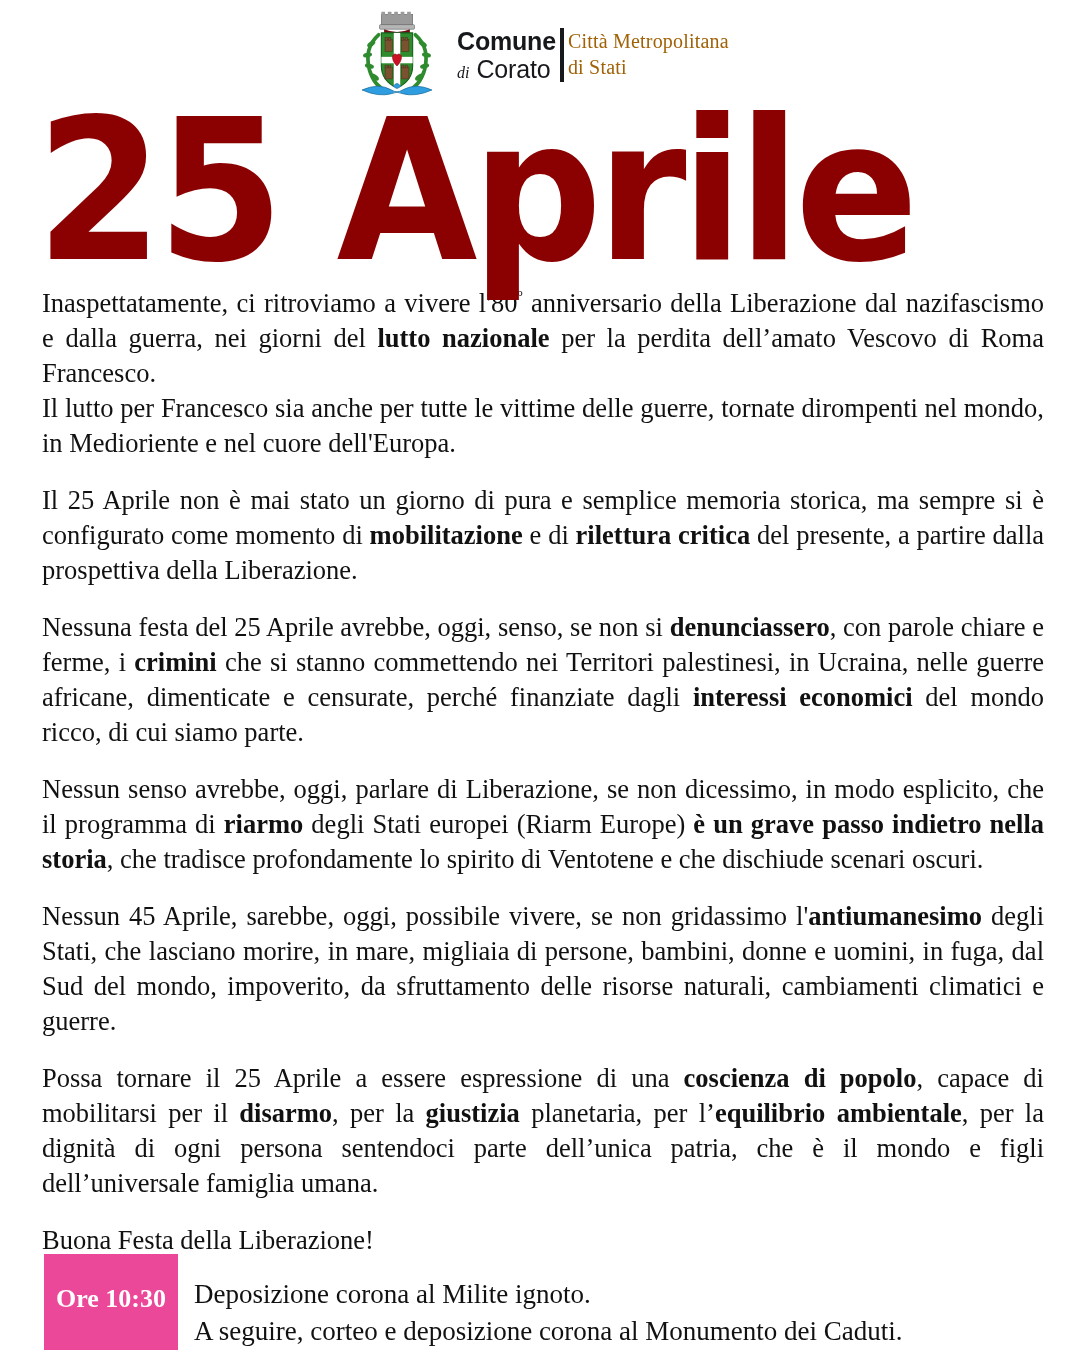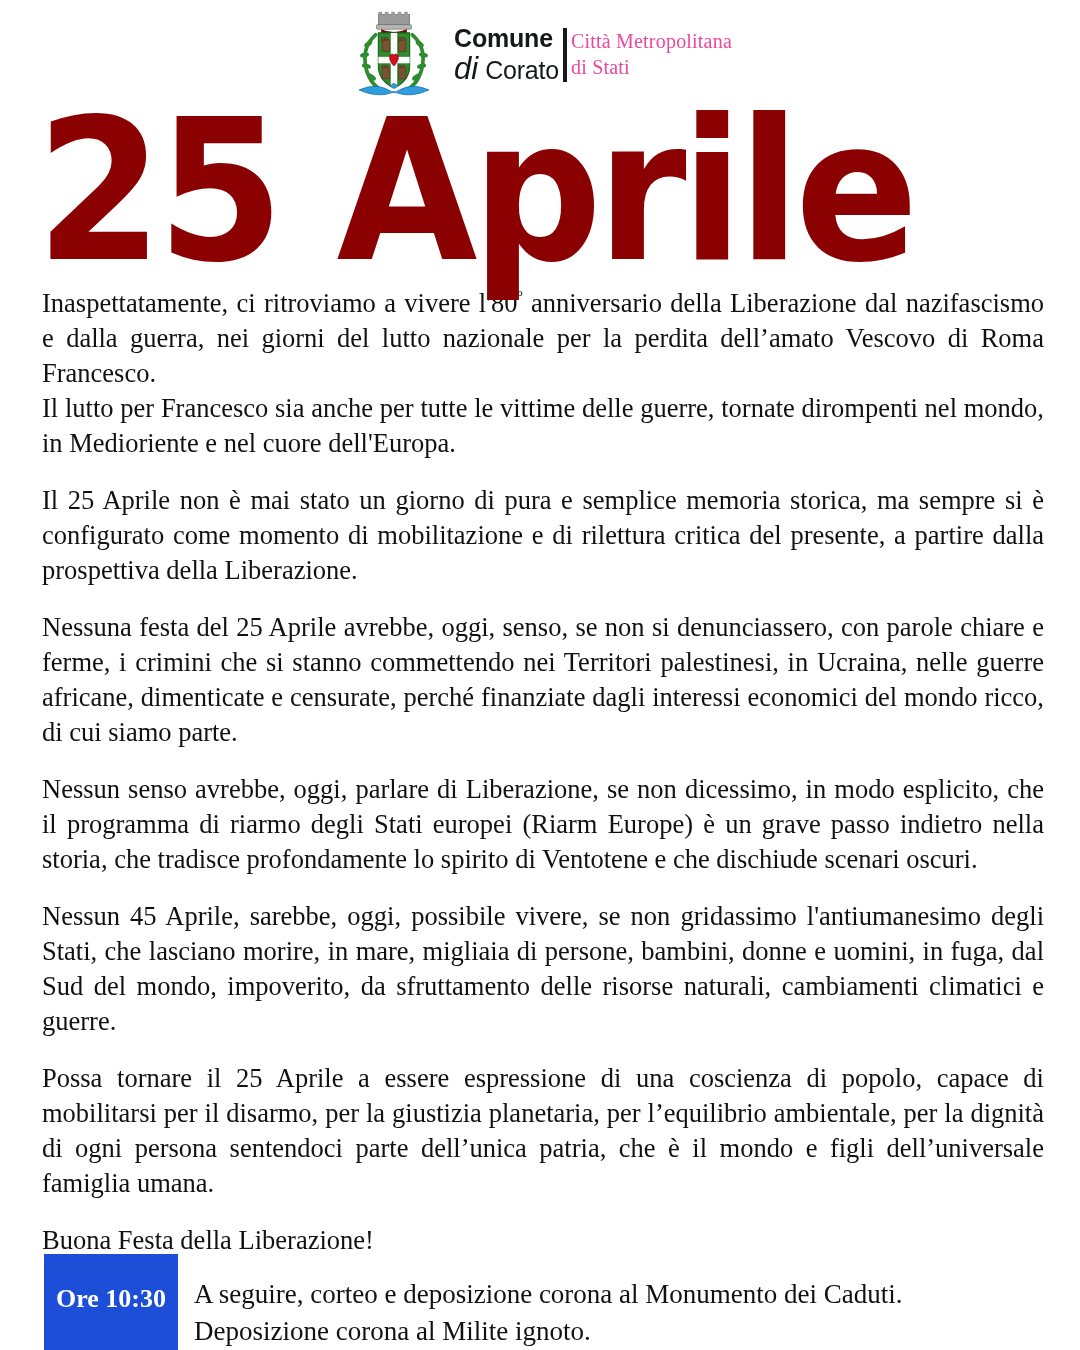--- a/index.html
+++ b/index.html
@@ -48,40 +48,40 @@
     font-size: 25px;
     letter-spacing: -0.2px;
     display: block;
   }
   .comune-line2 {
     font-size: 25px;
     display: block;
     white-space: nowrap;
   }
   .comune-line2 .di {
-    font-family: Liberation Sans, sans-serif;
+    font-family: Liberation Serif, serif;
     font-style: italic;
     font-weight: 400;
-    font-size: 31px;
+    font-size: 16px;
   }
   .comune-line2 .corato {
     font-weight: 400;
     letter-spacing: -0.2px;
   }
   .divider-bar {
     width: 4px;
     height: 54px;
     background: #16181c;
     flex: 0 0 auto;
   }
   .citta-block {
     font-family: "Liberation Serif", "DejaVu Serif", serif;
     font-size: 20px;
     line-height: 1.28;
-    color: #ec4899;
+    color: #a16207;
     letter-spacing: 0.2px;
   }
   .citta-block span { display: block; white-space: nowrap; }
 
   
   .title-wrap {
     padding: 0 0 0 36px;
     margin-top: -4px;
     height: 190px;
   }
@@ -105,21 +105,21 @@
   .para {
     font-size: 26.5px;
     line-height: 35px;
     text-align: justify;
     text-justify: inter-word;
     margin: 0 0 22px 0;
     color: #111111;
     hyphens: none;
   }
   .para.nogap { margin-bottom: 0; }
-  .para b { font-weight: 400; }
+  .para b { font-weight: 700; }
   .para .sup {
     font-size: 0.62em;
     vertical-align: super;
     line-height: 0;
   }
   .greeting {
     font-size: 26.5px;
     line-height: 35px;
     margin: 0 0 26px 0;
   }
@@ -127,21 +127,21 @@
   
   .program {
     position: absolute;
     left: 44px;
     bottom: 0;
     right: 36px;
     display: flex;
     align-items: flex-start;
   }
   .time-badge {
-    background: #1d4ed8;
+    background: #ec4899;
     color: #ffffff;
     font-weight: 700;
     font-size: 26px;
     line-height: 1;
     width: 134px;
     min-height: 96px;
     box-sizing: border-box;
     display: flex;
     align-items: center;
     justify-content: center;
@@ -249,16 +249,16 @@
 
   <p class="para"><span>Possa tornare il 25 Aprile a essere espressione di una </span><b>coscienza di popolo</b><span>, capace di mobilitarsi per il </span><b>disarmo</b><span>, per la </span><b>giustizia</b><span> planetaria, per l’</span><b>equilibrio ambientale</b><span>, per la dignità di ogni persona sentendoci parte dell’unica patria, che è il mondo e figli dell’universale famiglia umana.</span></p>
 
   <p class="greeting">Buona Festa della Liberazione!</p>
 
 </div>
 
 <div class="program">
   <div class="time-badge">Ore 10:30</div>
   <div class="program-lines">
+    <span>Deposizione corona al Milite ignoto.</span>
     <span>A seguire, corteo e deposizione corona al Monumento dei Caduti.</span>
-    <span>Deposizione corona al Milite ignoto.</span>
   </div>
 </div>
 
 </body></html>

